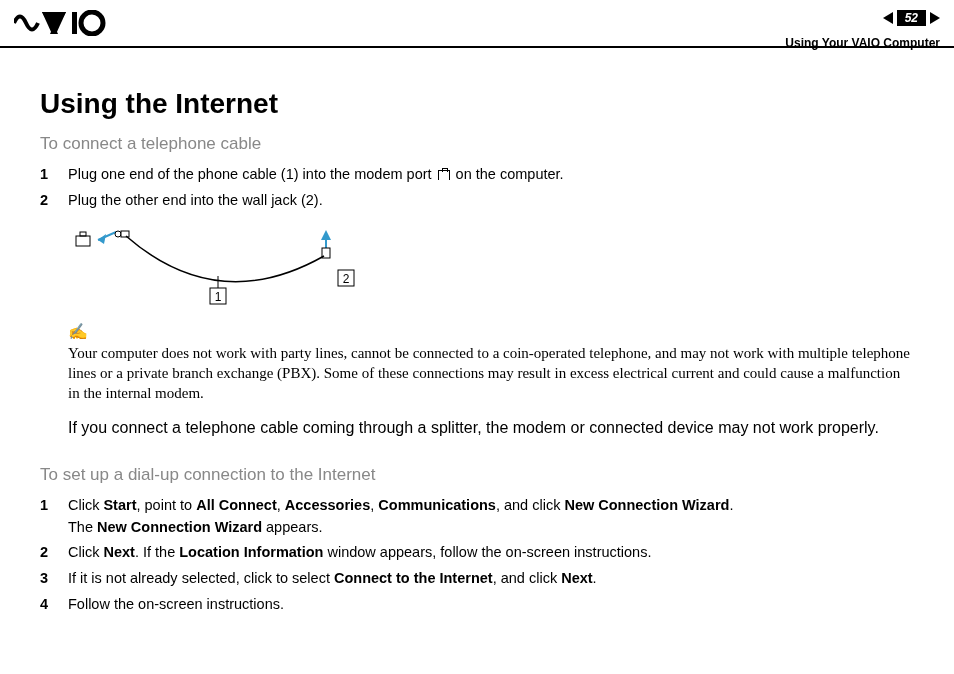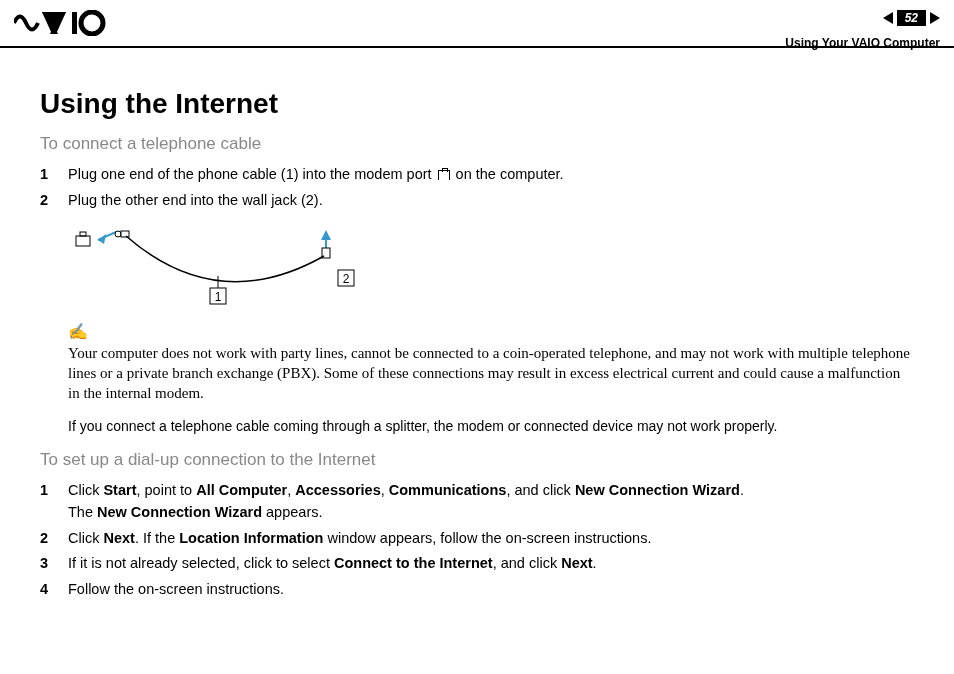--- a/index.html
+++ b/index.html
@@ -128,24 +128,24 @@
     color: #3a8dde;
     font-size: 16px;
     margin-bottom: 2px;
   }
   .note-text {
     font-size: 15px;
     line-height: 1.35;
     font-family: Liberation Serif, serif;
   }
   .note-text2 {
-    font-size: 14px;
+    font-size: 16px;
     line-height: 1.35;
     margin-left: 28px;
-    margin-bottom: 14px;
+    margin-bottom: 26px;
   }
   .bold { font-weight: bold; }
 </style>
 </head>
 <body>
 
 <div class="header">
   <div class="logo">
     <svg width="110" height="26" viewBox="0 0 110 26">
       <path d="M0 13 Q 6 0 12 13 Q 18 26 24 13" stroke="#000" stroke-width="4" fill="none"></path>
@@ -213,21 +213,21 @@
     <span class="note-icon">✍</span>
     <div class="note-text">Your computer does not work with party lines, cannot be connected to a coin-operated telephone, and may not work with multiple telephone lines or a private branch exchange (PBX). Some of these connections may result in excess electrical current and could cause a malfunction in the internal modem.</div>
   </div>
 
   <div class="note-text2">If you connect a telephone cable coming through a splitter, the modem or connected device may not work properly.</div>
 
   <h3>To set up a dial-up connection to the Internet</h3>
   <ol class="steps" id="section2-steps">
       <li>
         <span class="num">1</span>
-        <span class="txt">Click <span class="bold">Start</span>, point to <span class="bold">All Computer</span>, <span class="bold">Accessories</span>, <span class="bold">Communications</span>, and click <span class="bold">New Connection Wizard</span>.<br>The <span class="bold">New Connection Wizard</span> appears.</span>
+        <span class="txt">Click <span class="bold">Start</span>, point to <span class="bold">All Connect</span>, <span class="bold">Accessories</span>, <span class="bold">Communications</span>, and click <span class="bold">New Connection Wizard</span>.<br>The <span class="bold">New Connection Wizard</span> appears.</span>
       </li>
       <li>
         <span class="num">2</span>
         <span class="txt">Click <span class="bold">Next</span>. If the <span class="bold">Location Information</span> window appears, follow the on-screen instructions.</span>
       </li>
       <li>
         <span class="num">3</span>
         <span class="txt">If it is not already selected, click to select <span class="bold">Connect to the Internet</span>, and click <span class="bold">Next</span>.</span>
       </li>
       <li>

